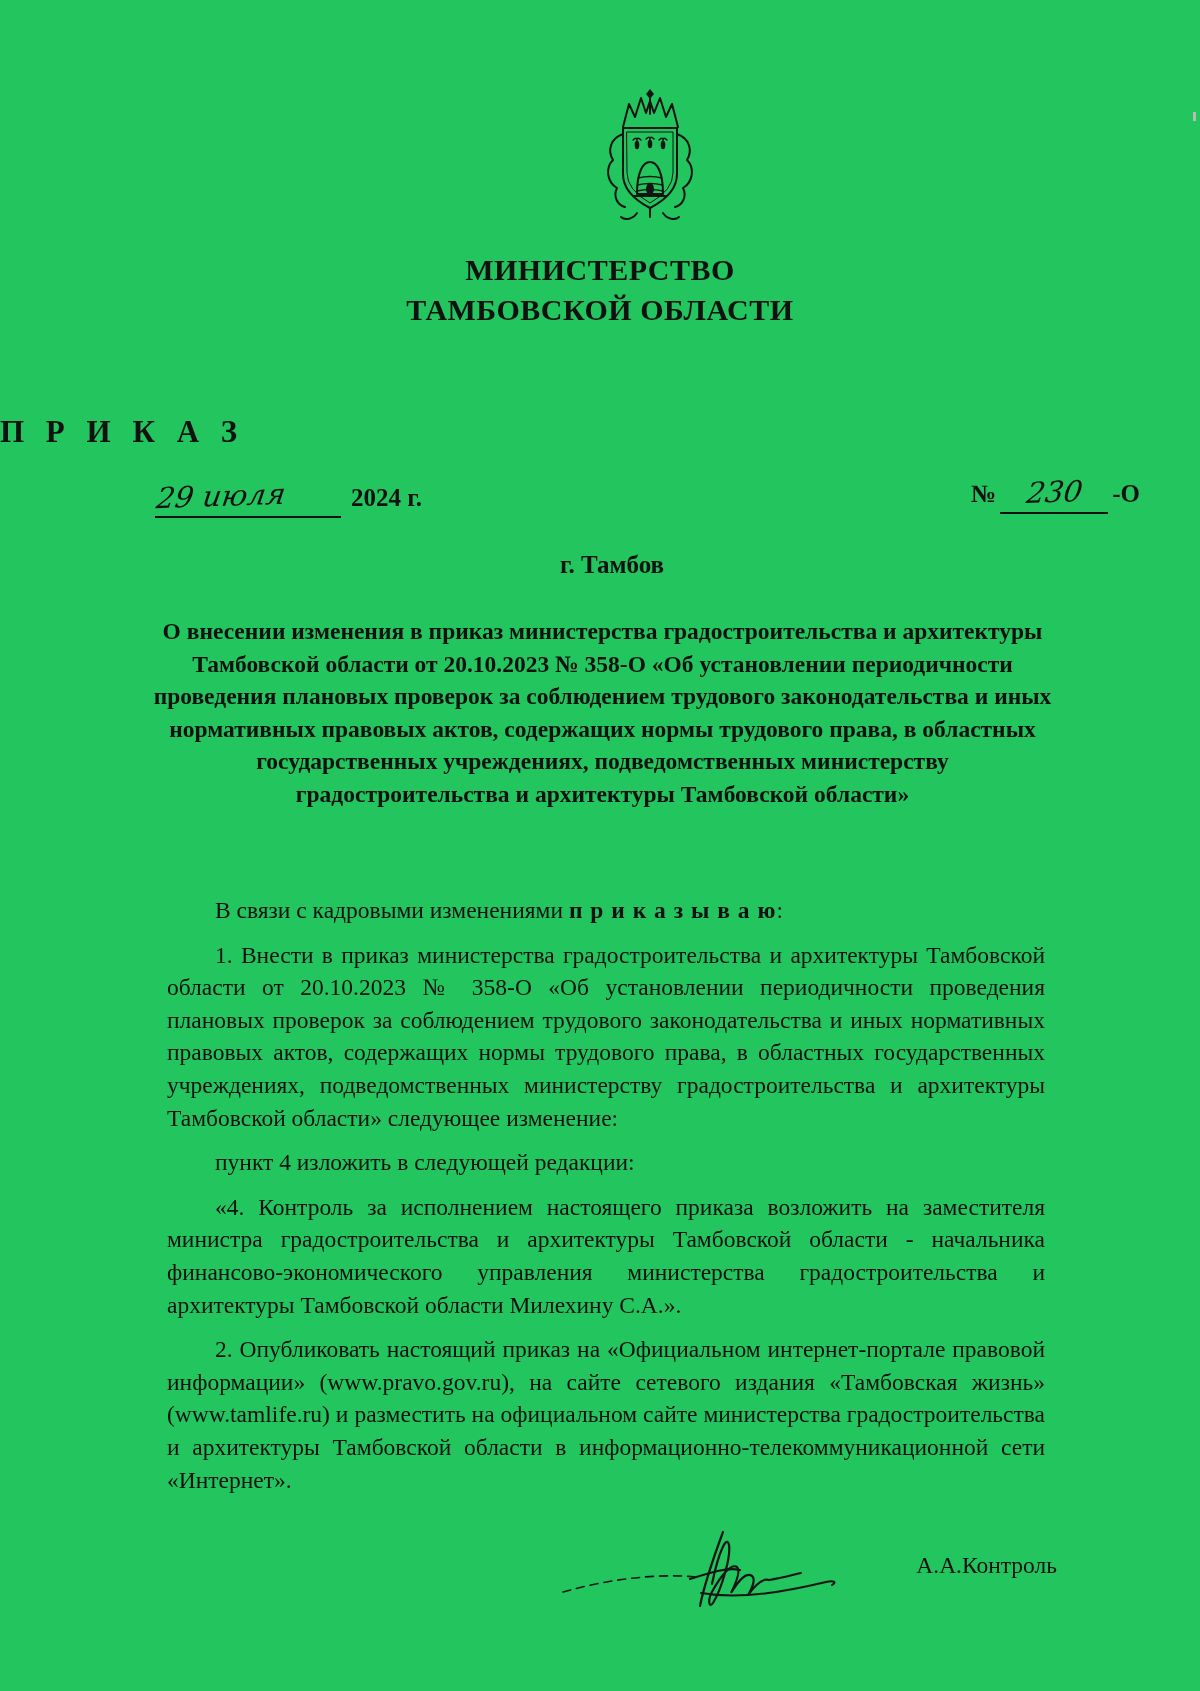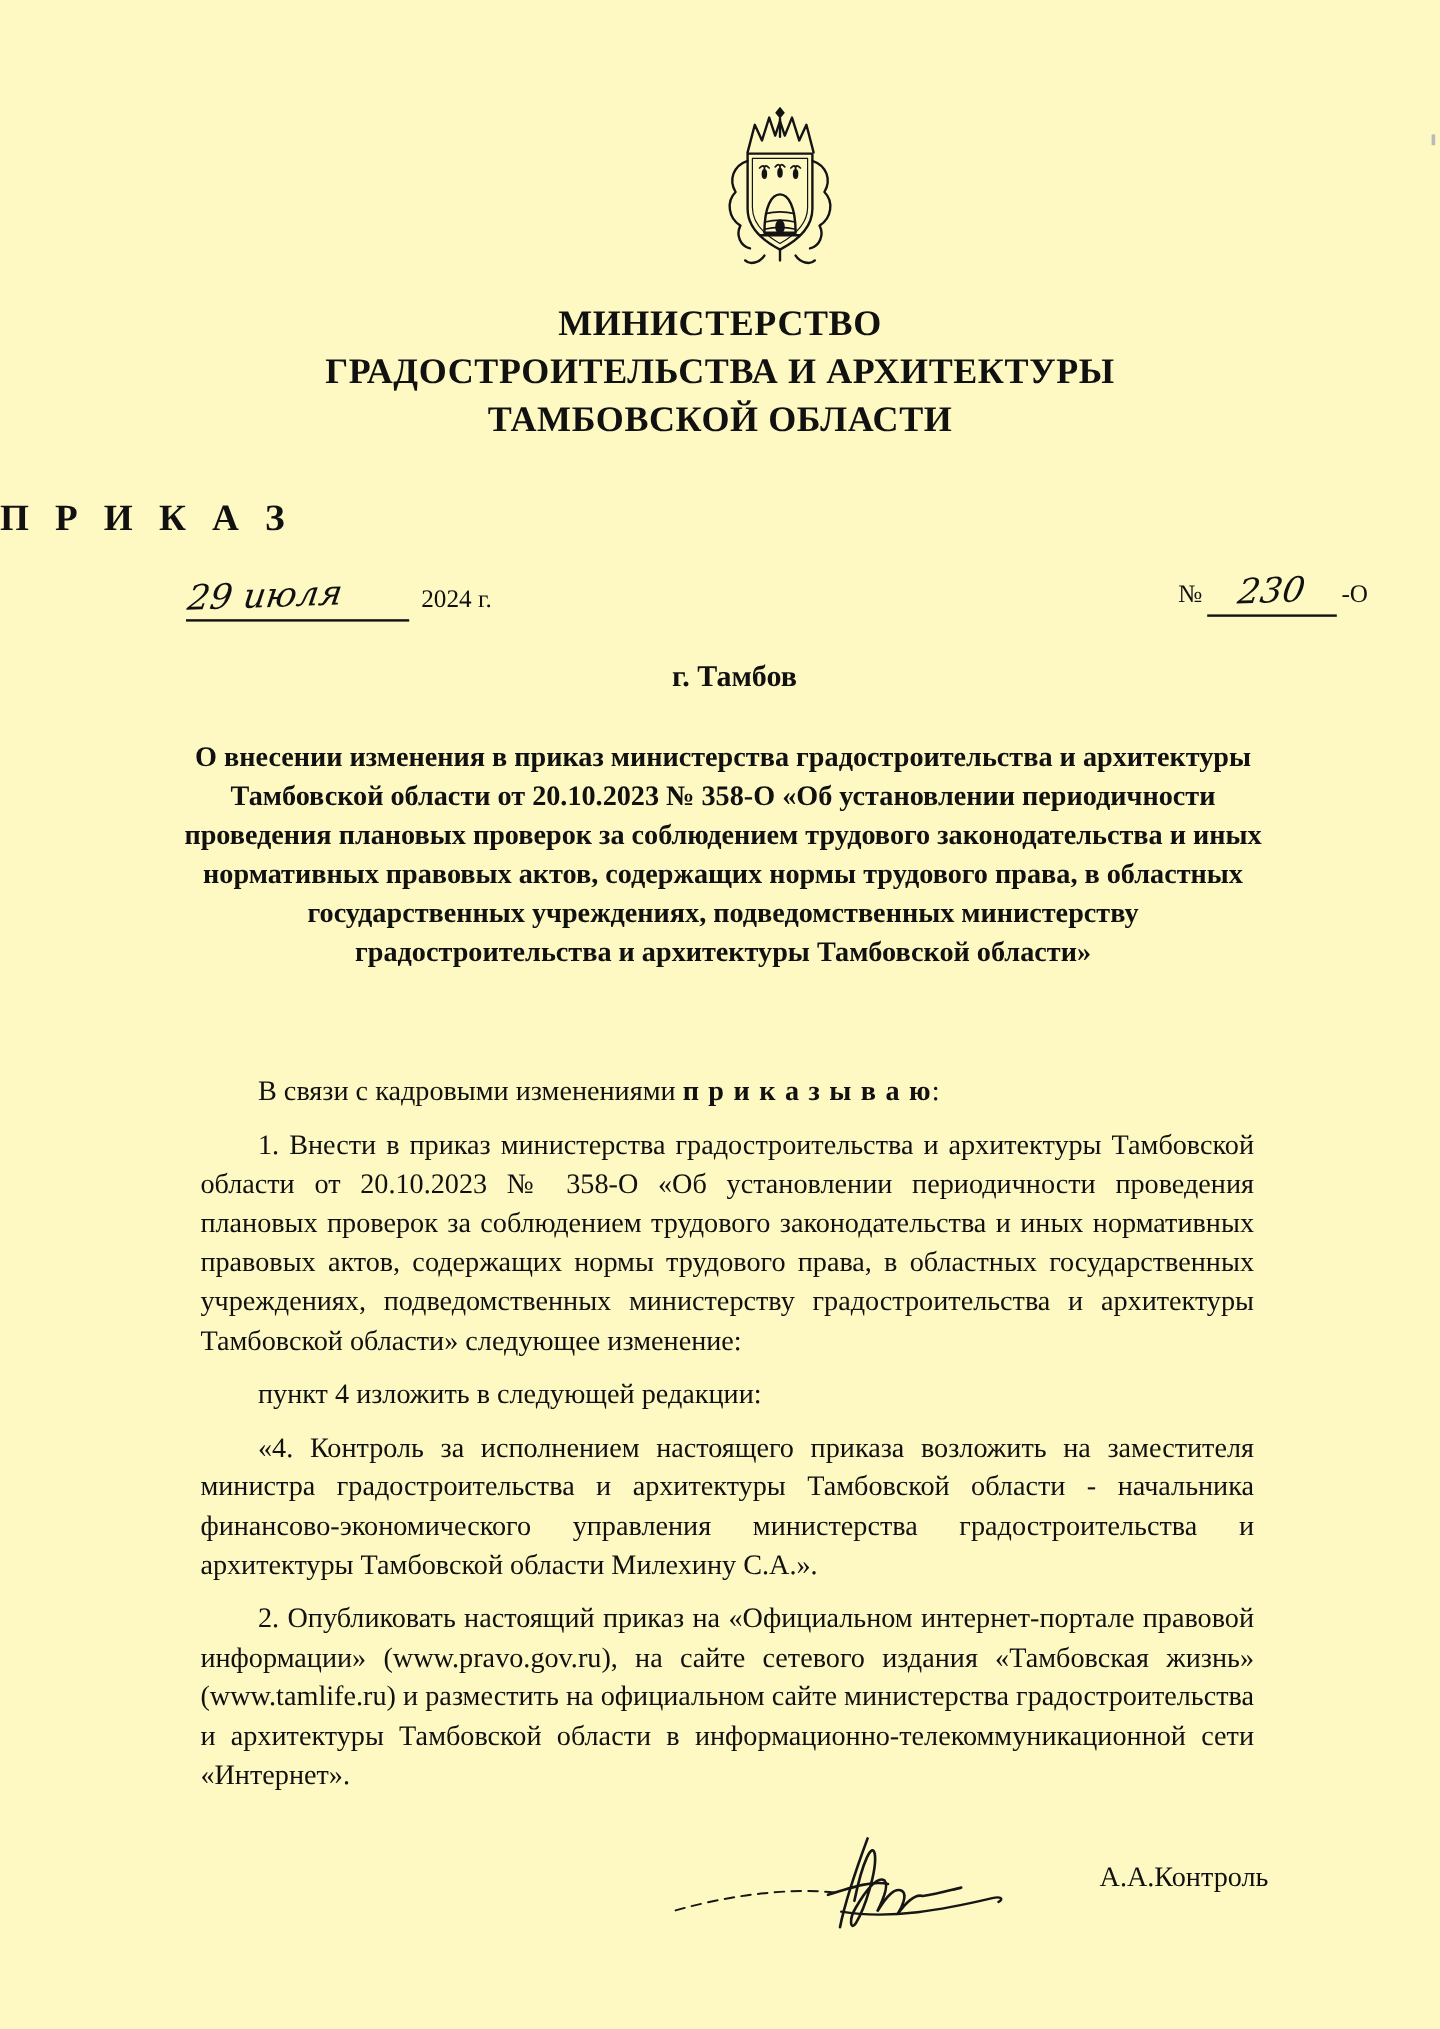--- a/index.html
+++ b/index.html
@@ -1,18 +1,18 @@
 <!DOCTYPE html>
 <html><head>
 <meta charset="utf-8">
 <style>
   html, body { margin:0; padding:0; background:#ffffff; }
   .page {
     position:relative; width:1200px; height:1691px; margin:0 auto;
-    background:#fef9c3; color:#111;
+    background:#22c55e; color:#111;
     font-family:"Liberation Serif","DejaVu Serif",serif;
     overflow:hidden;
   }
   .emblem { position:absolute; top:86px; left:592px; width:116px; height:140px; }
   .org-name {
     position:absolute; top:250px; left:0; width:1200px;
     text-align:center; font-weight:bold; font-size:30px; line-height:40px;
     letter-spacing:0.5px;
   }
   .doc-type {
@@ -28,21 +28,21 @@
     transform:skewX(-10deg) rotate(-2deg); font-size:29px;
   }
   .hand-date-wrap {
     display:inline-block; border-bottom:2px solid #111;
     min-width:178px; padding:0 6px 3px 2px; text-align:left;
   }
   .hand-num-wrap {
     display:inline-block; border-bottom:2px solid #111;
     min-width:92px; padding:0 8px 3px 8px; text-align:center;
   }
-  .bold-inline { font-weight:normal; font-size:21px; }
+  .bold-inline { font-weight:bold; font-size:25px; }
   .year-label { margin-left:10px; }
   .place-line {
     position:absolute; top:551px; left:12px; width:1200px;
     text-align:center; font-weight:bold; font-size:25px;
   }
   .subject {
     position:absolute; top:615px; left:150px; width:905px;
     text-align:center; font-weight:bold; font-size:23.5px; line-height:32.5px;
   }
   .body-text {
@@ -89,21 +89,20 @@
 
         <path d="M31 48 C19 52 15 64 21 74 C13 82 15 96 25 102 C21 110 25 119 33 121"></path>
         <path d="M85 48 C97 52 101 64 95 74 C103 82 101 96 91 102 C95 110 91 119 83 121"></path>
         <path d="M45 127 C41 133 33 135 29 131 M71 127 C75 133 83 135 87 131 M58 122 L58 131"></path>
       </g>
     </svg>
   </div>
 
   <div class="org-name">
     <div>МИНИСТЕРСТВО</div>
-    <div>ГРАДОСТРОИТЕЛЬСТВА И АРХИТЕКТУРЫ</div>
     <div>ТАМБОВСКОЙ ОБЛАСТИ</div>
   </div>
 
   <div class="doc-type">П Р И К А З</div>
 
   <div class="date-row">
     <div class="date-left">
       <span class="hand-date-wrap"><span class="hand">29 июля</span></span><span class="bold-inline year-label">2024 г.</span>
     </div>
     <div class="num-right">

